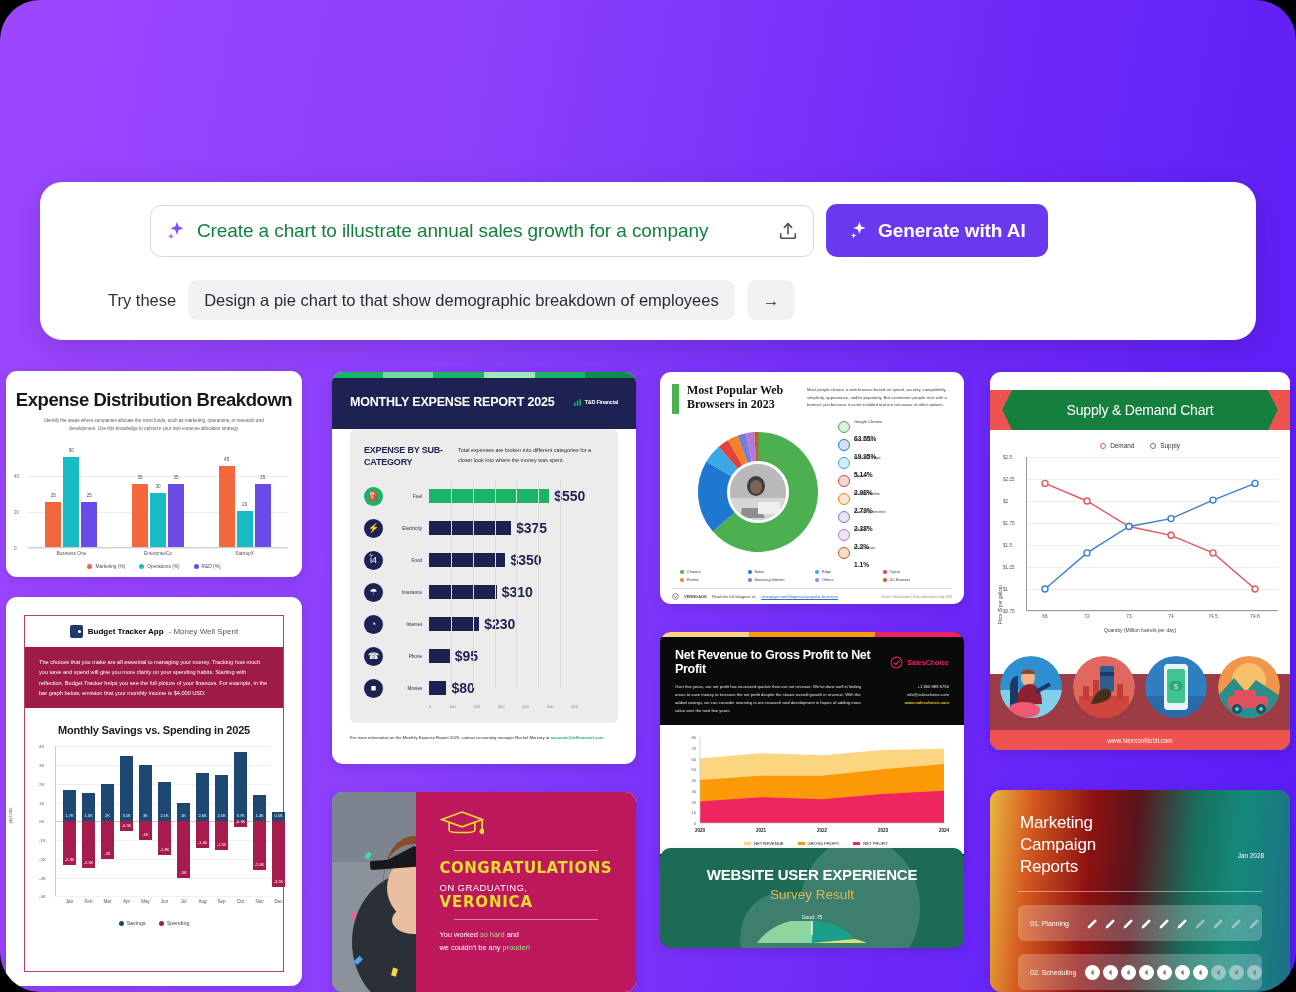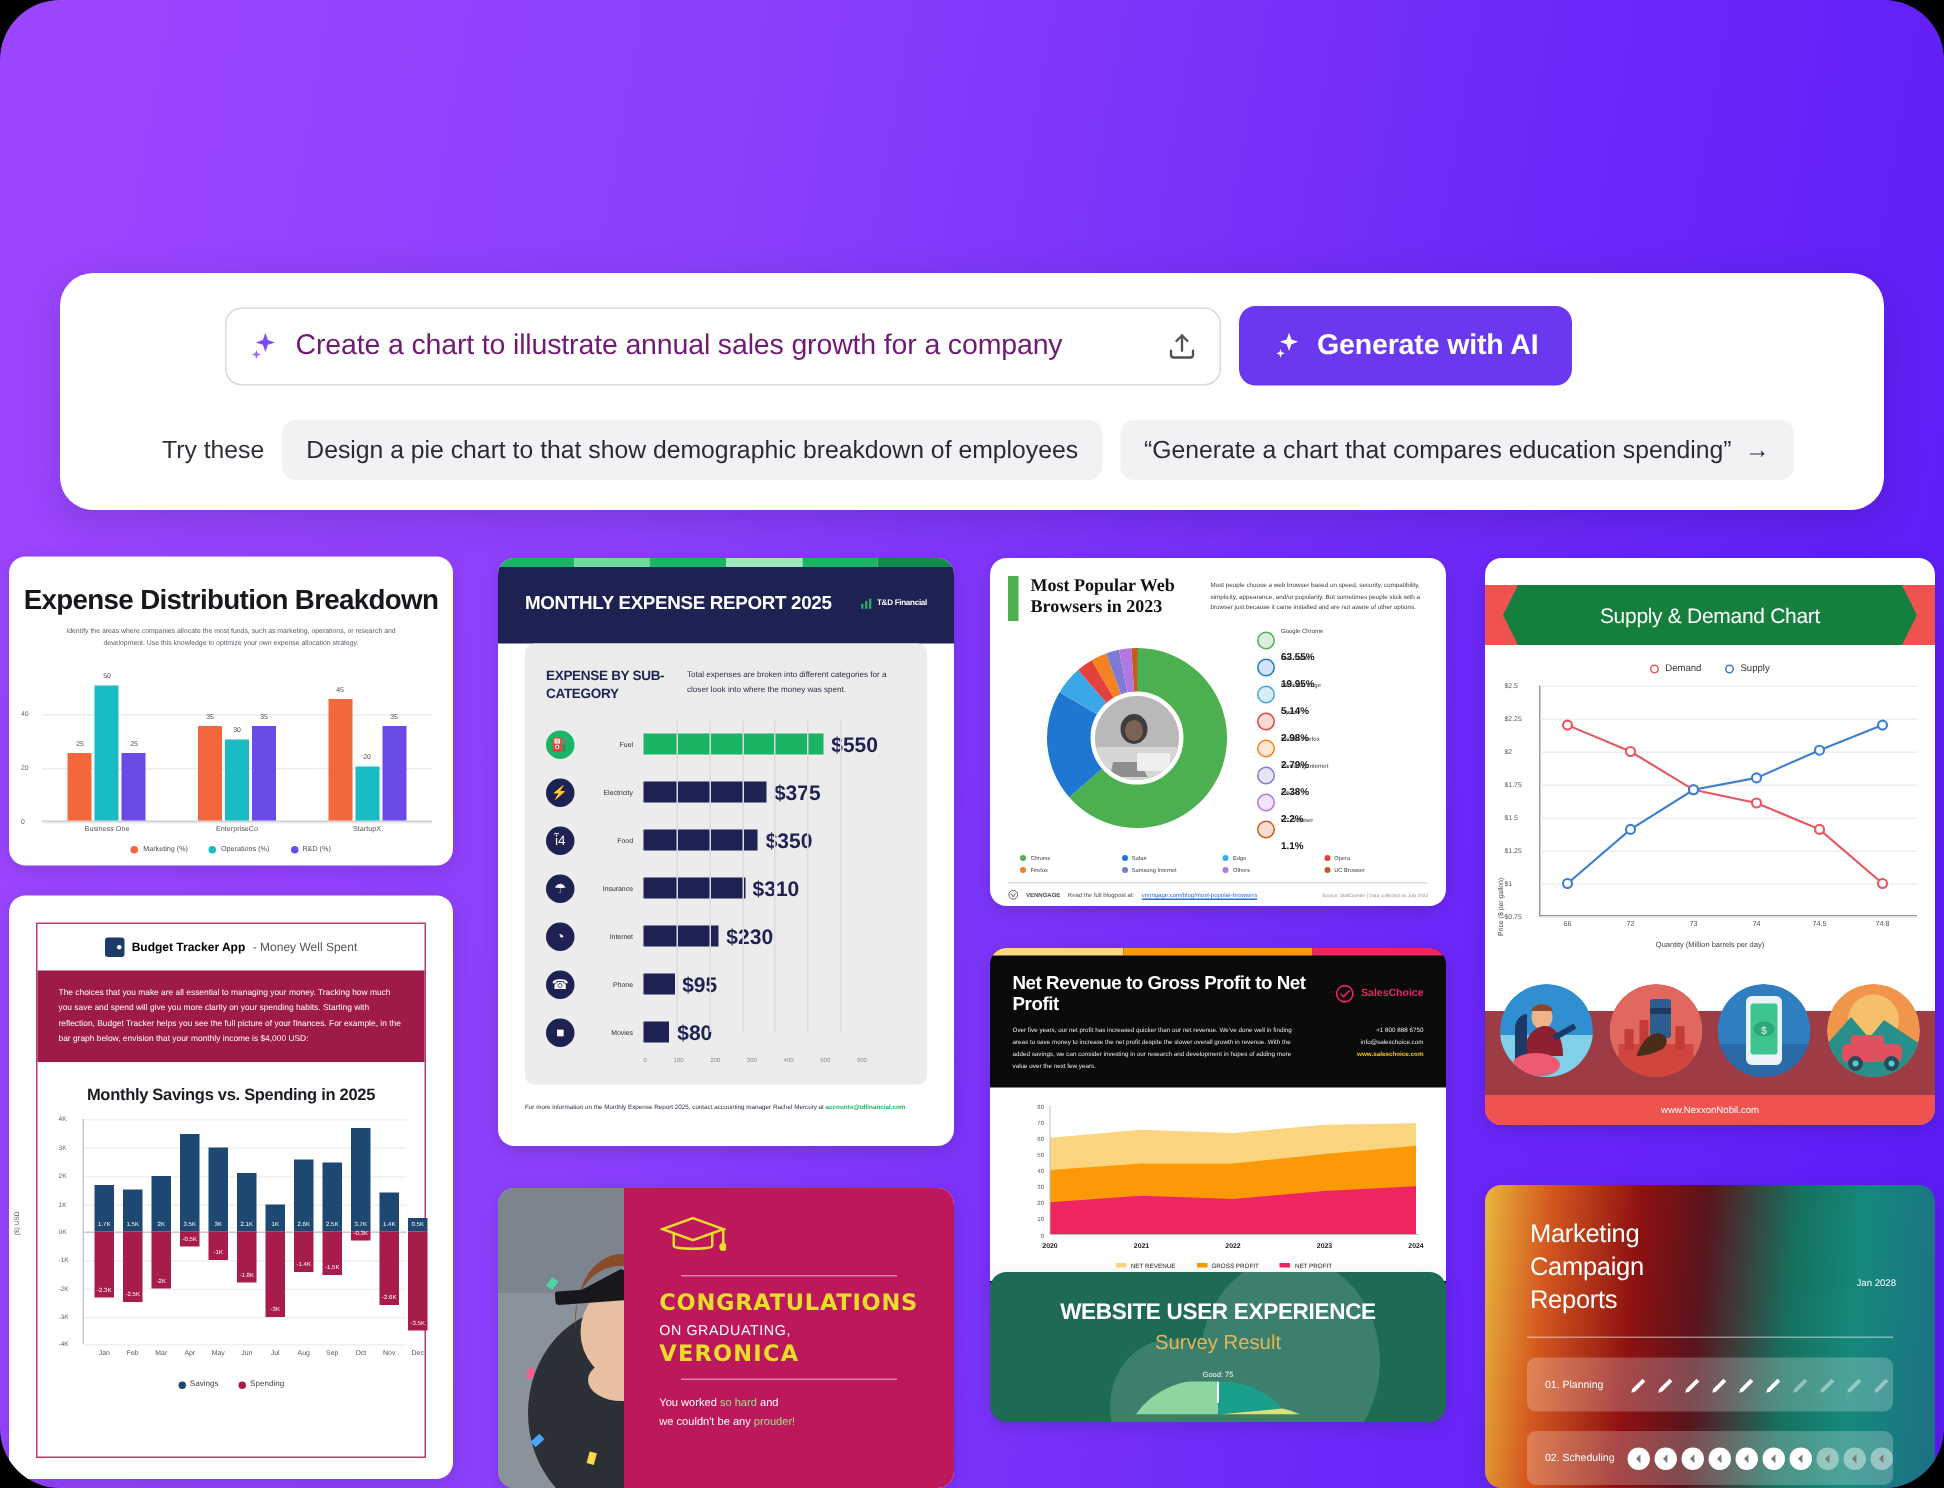--- a/index.html
+++ b/index.html
@@ -18,21 +18,21 @@
   .prompt-panel {
     position: absolute; left: 40px; top: 182px; width: 1216px; height: 158px;
     background: #fff; border-radius: 22px;
     box-shadow: 0 6px 28px rgba(0,0,0,.14);
   }
   .prompt-row { position: absolute; left: 110px; top: 22px; display: flex; gap: 12px; align-items: center; }
   .prompt-input {
     width: 664px; height: 52px; border: 1px solid #d9d9de; border-radius: 11px;
     display: flex; align-items: center; padding: 0 14px; gap: 10px; background: #fff;
   }
-  .prompt-text { font-size: 19px; color: #701a75; flex: 1; letter-spacing: -.1px; }
+  .prompt-text { font-size: 19px; color: #15803d; flex: 1; letter-spacing: -.1px; }
   .sparkle { width: 22px; height: 22px; flex: none; }
   .upload-icon { width: 22px; height: 22px; opacity: .82; cursor: pointer; }
   .gen-btn {
     height: 53px; background: #6938EF; border-radius: 11px; color: #fff;
     display: flex; align-items: center; gap: 9px; padding: 0 22px;
     font-size: 19px; font-weight: 600; cursor: pointer; letter-spacing: -.1px;
   }
   .try-row { position: absolute; left: 68px; top: 98px; display: flex; align-items: center; gap: 12px; }
   .try-label { font-size: 16.5px; color: #30303a; }
   .chip {
@@ -219,21 +219,20 @@
         </span>
         <span>Generate with AI</span>
       </div>
     </div>
     <div class="try-row">
       <span class="try-label">Try these</span>
       <div class="chip">
         <span>Design a pie chart to that show demographic breakdown of employees</span>
       </div>
       <div class="chip">
-        <span>“Generate a chart that compares education spending”</span>
         <span>→</span>
       </div>
     </div>
   </div>
 
   <div class="card" id="c1">
     <div class="c1-title">Expense Distribution Breakdown</div>
     <div class="c1-sub">Identify the areas where companies allocate the most funds, such as marketing, operations, or research and development. Use this knowledge to optimize your own expense allocation strategy.</div>
     <div class="c1-plot" id="c1plot">
         <div class="c1-grid" style="top: 108px;"></div>

